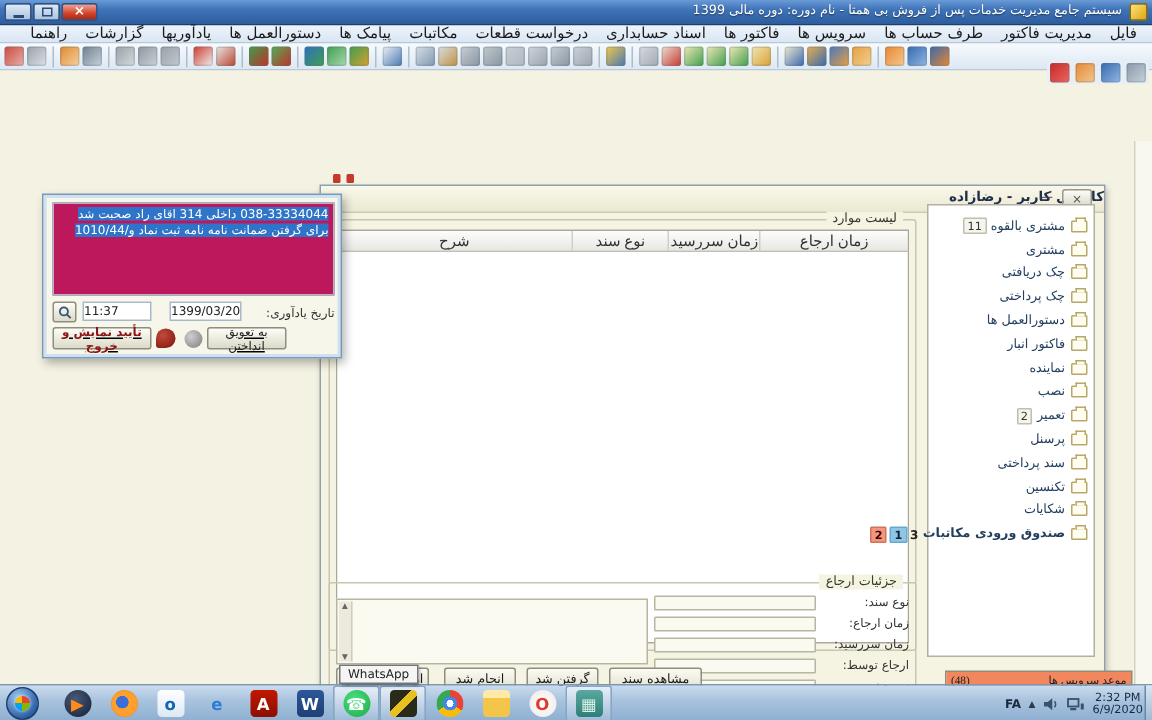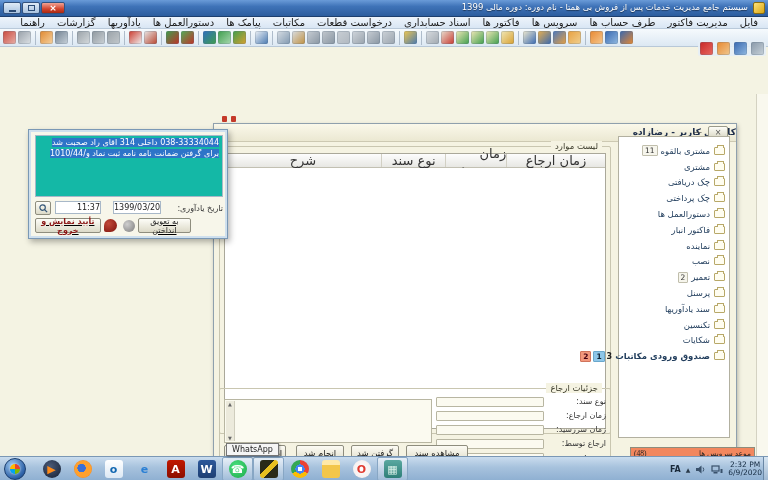--- a/index.html
+++ b/index.html
@@ -62,22 +62,22 @@
 
   .groupbox { position:absolute; border:1px solid #c9c6b0; border-radius:2px; }
   .group-legend { position:absolute; top:-6px; right:8px; background:#f5f3e2;
     padding:0 4px; font-size:8.5px; color:#3a3a2a; direction:rtl; }
 
   .list-group { left:5px; top:22px; width:392px; height:288px; }
   .list-table { position:absolute; left:4px; right:4px; top:6px; bottom:4px;
     background:#ffffff; border:1px solid #aaa89a; }
   .list-header { display:flex; height:14px; border-bottom:1px solid #c2c0b2;
     background:linear-gradient(#fdfdfd,#e7e7e3); }
-  .col { border-left:1px solid #d2d0c4; font-size:13px; color:#333;
-    display:flex; align-items:center; justify-content:center; direction:rtl; }
+  .col { border-left:1px solid #d2d0c4; font-size:10px; color:#333;
+    display:flex; align-items:center; justify-content:center; direction:rtl;font-family:Liberation Serif, serif; }
   .col:nth-child(1){ width:41%; border-left:none; }
   .col:nth-child(2){ width:17%; }
   .col:nth-child(3){ width:16%; }
   .col:nth-child(4){ width:26%; }
   .list-body { position:absolute; left:0; right:0; top:14px; bottom:0; background:#fff; }
 
   .details-group { left:5px; top:264px; width:392px; height:78px; }
   .detail-rows { position:absolute; right:4px; top:6px; width:170px; }
   .detail-row { display:flex; height:13px; align-items:center; direction:rtl; margin-bottom:1px; }
   .detail-label { width:62px; font-size:8px; color:#333; direction:rtl; text-align:right; }
@@ -118,30 +118,30 @@
     border:1px solid #8e8c7c; }
   .notif-row { display:flex; justify-content:space-between; align-items:center;
     height:12.2px; padding:0 3px; border-bottom:1px solid #8e8c7c; }
   .notif-row:last-child { border-bottom:none; }
   .notif-label { font-size:7.5px; direction:rtl; color:#222; }
   .notif-count { font-size:7.5px; color:#222; }
 
   
   .reminder { position:absolute; left:28px; top:82px; width:200px; height:110px; z-index:50;
     background:#f7f6ea; border:1px solid #7a98b5; box-shadow:0 0 0 2px #cfe0ee inset, 2px 3px 6px rgba(0,0,0,.3); }
-  .rem-text { position:absolute; left:6px; top:5px; width:188px; height:62px; background:#14b8a6;
+  .rem-text { position:absolute; left:6px; top:5px; width:188px; height:62px; background:#be185d;
     border:1px solid #a8b8c8; font-size:8px; line-height:11px; direction:rtl; text-align:right;
     padding:1px 3px; overflow:hidden; }
   .rem-text .sel { background:#2e74c8; color:#ffffff; }
   .rem-fields { position:absolute; left:6px; top:71px; width:188px; height:15px; }
   .mag-btn { position:absolute; left:0; top:0; width:16px; height:14px;
     border:1px solid #8e8d7e; border-radius:2px; background:linear-gradient(#fdfdf8,#dcdac8);
     display:flex; align-items:center; justify-content:center; }
   .rem-input { position:absolute; height:13px; background:#fff; border:1px solid #a8b8c8;
-    font-size:8px; text-align:right; font-family:inherit; color:#222; padding:0; }
+    font-size:8px; text-align:left; font-family:inherit; color:#222; padding:0; }
   .rem-time { left:20px; top:0; width:46px; }
   .rem-date { left:78px; top:0; width:48px; }
   .rem-date-label { position:absolute; right:0; top:3px; font-size:8px; color:#333; direction:rtl; }
   .rem-btns { position:absolute; left:6px; top:88px; width:156px; display:flex; align-items:center;text-decoration:underline; }
   .rem-btn { height:15px; border:1px solid #8e8d7e; border-radius:2px;
     background:linear-gradient(#fdfdf8,#dcdac8); font-size:8px; direction:rtl;
     display:flex; align-items:center; justify-content:center; font-family:inherit; }
   .rem-confirm { width:84px; color:#8b1515; font-weight:bold; }
   .arrow-red { width:13px; height:13px; background:radial-gradient(circle at 35% 35%,#c24a3a,#7e120c);
     border-radius:50% 50% 50% 2px; margin:0 3px; flex:0 0 auto; }
@@ -392,21 +392,21 @@
           <span class="badge boxed">2</span>
 
         </div>
           <div class="tree-item">
           <span class="folder-icon"></span>
           <span class="tree-label">پرسنل</span>
 
         </div>
           <div class="tree-item">
           <span class="folder-icon"></span>
-          <span class="tree-label">سند یادآوریها</span>
+          <span class="tree-label">سند پرداختی</span>
 
         </div>
           <div class="tree-item">
           <span class="folder-icon"></span>
           <span class="tree-label">تکنسین</span>
 
         </div>
           <div class="tree-item">
           <span class="folder-icon"></span>
           <span class="tree-label">شکایات</span>

